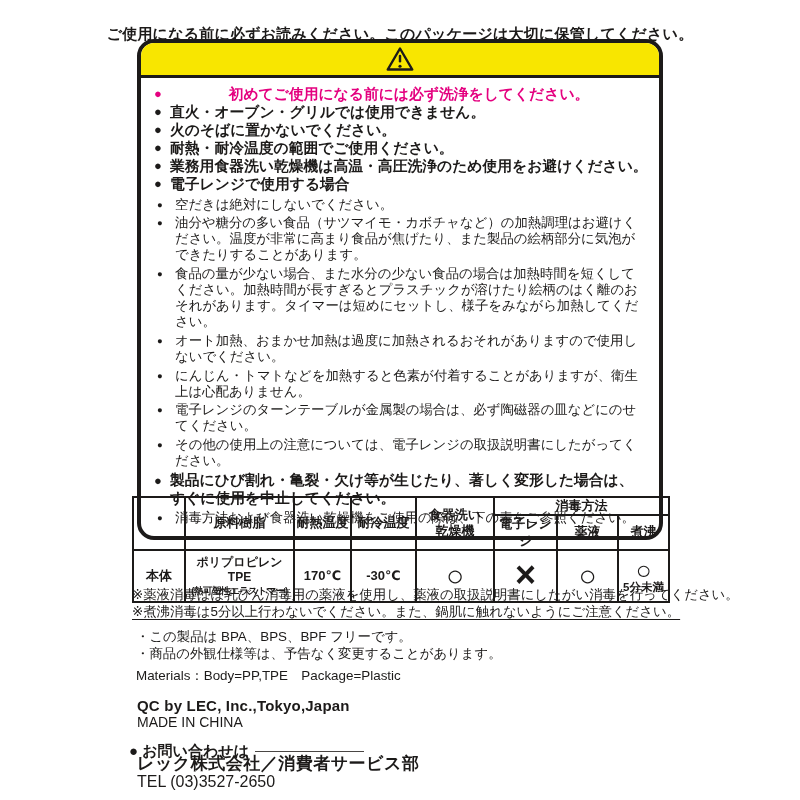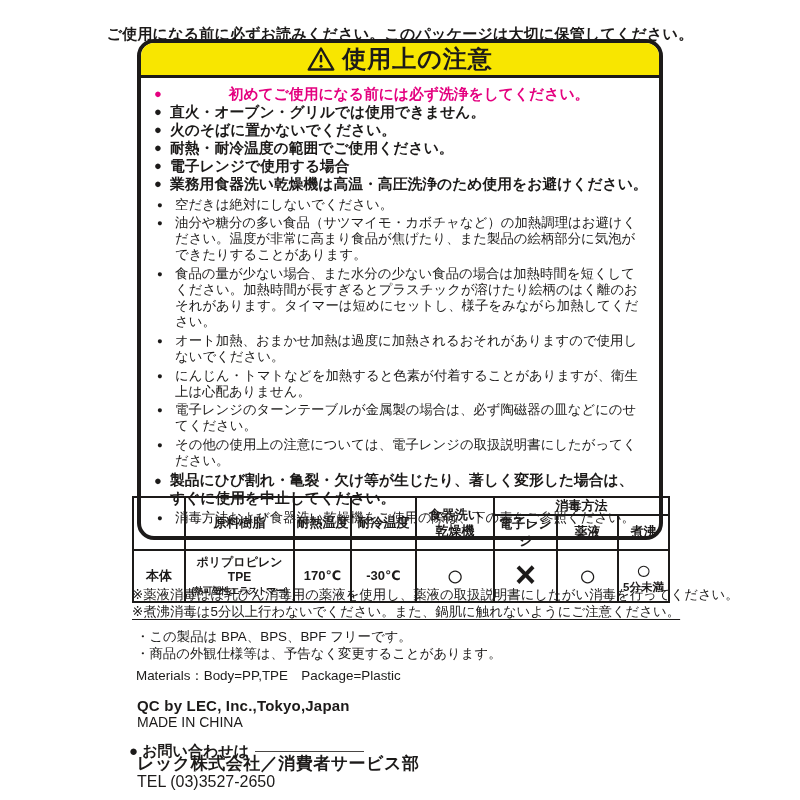--- a/index.html
+++ b/index.html
@@ -96,29 +96,28 @@
 
   <div class="caution-box">
     <div class="caution-header">
       <span class="warn-icon">
         <svg width="28" height="26" viewBox="0 0 64 58" aria-hidden="true">
           <path d="M32 5 L60 53 H4 Z" fill="none" stroke="#1c1a19" stroke-width="5.5" stroke-linejoin="round"></path>
           <rect x="29.2" y="19" width="5.6" height="18" rx="2.8" fill="#1c1a19"></rect>
           <circle cx="32" cy="45.5" r="3.6" fill="#1c1a19"></circle>
         </svg>
       </span>
-      <span class="caution-title">使用上の注意</span>
     </div>
     <ul class="caution-list">
       <li class="lvl1 magenta">初めてご使用になる前には必ず洗浄をしてください。</li>
       <li class="lvl1">直火・オーブン・グリルでは使用できません。</li>
       <li class="lvl1">火のそばに置かないでください。</li>
       <li class="lvl1">耐熱・耐冷温度の範囲でご使用ください。</li>
+      <li class="lvl1">業務用食器洗い乾燥機は高温・高圧洗浄のため使用をお避けください。</li>
       <li class="lvl1">電子レンジで使用する場合</li>
-      <li class="lvl1">業務用食器洗い乾燥機は高温・高圧洗浄のため使用をお避けください。</li>
       <li class="lvl2">空だきは絶対にしないでください。</li>
       <li class="lvl2">油分や糖分の多い食品（サツマイモ・カボチャなど）の加熱調理はお避けください。温度が非常に高まり食品が焦げたり、また製品の絵柄部分に気泡ができたりすることがあります。</li>
       <li class="lvl2">食品の量が少ない場合、また水分の少ない食品の場合は加熱時間を短くしてください。加熱時間が長すぎるとプラスチックが溶けたり絵柄のはく離のおそれがあります。タイマーは短めにセットし、様子をみながら加熱してください。</li>
       <li class="lvl2">オート加熱、おまかせ加熱は過度に加熱されるおそれがありますので使用しないでください。</li>
       <li class="lvl2">にんじん・トマトなどを加熱すると色素が付着することがありますが、衛生上は心配ありません。</li>
       <li class="lvl2">電子レンジのターンテーブルが金属製の場合は、必ず陶磁器の皿などにのせてください。</li>
       <li class="lvl2">その他の使用上の注意については、電子レンジの取扱説明書にしたがってください。</li>
       <li class="lvl1">製品にひび割れ・亀裂・欠け等が生じたり、著しく変形した場合は、すぐに使用を中止してください。</li>
       <li class="lvl2">消毒方法および食器洗い乾燥機をご使用の際は、下の表をご参照ください。</li>
     </ul>

